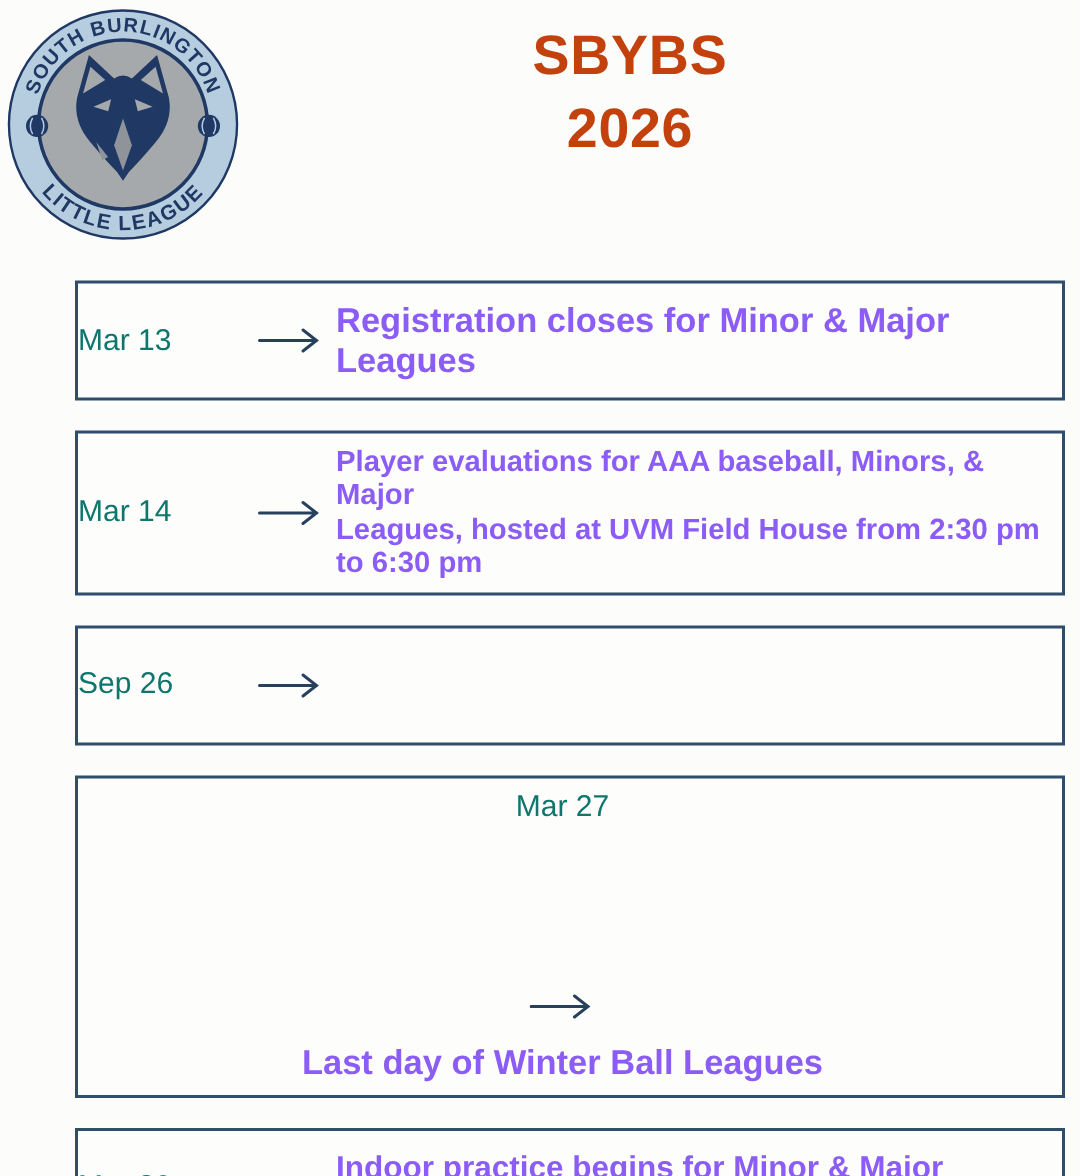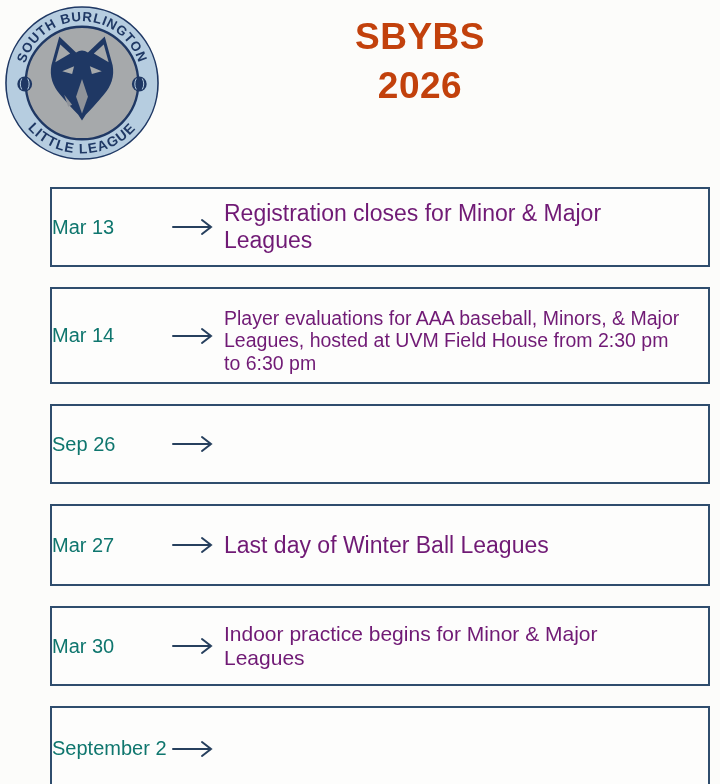--- a/index.html
+++ b/index.html
@@ -22,33 +22,34 @@
   
   .events{margin:15px 10px 0 50px;width:660px;}
   .event-row{
     box-sizing:border-box;width:660px;min-height:80px;
     border:2px solid #2f4d6d;background:#fdfdfc;
     margin-bottom:20px;
     display:flex;align-items:center;
     padding:8px 10px 8px 0;
   }
   .h85{min-height:85px;}
-  .h82{min-height:82px;}
+  .h82{min-height:82px;flex-direction:column;}
   .event-date{
     flex:0 0 120px;text-align:left;font-size:20px;color:#0f766e;
     white-space:nowrap;
   }
   .event-arrow{flex:0 0 48px;display:flex;align-items:center;justify-content:flex-start;}
   .event-desc{
     flex:1 1 auto;padding-left:4px;padding-right:4px;
-    font-size:21px;line-height:1.18;color:#701a75;
+    font-size:21px;line-height:1.18;color:#8b5cf6;
     white-space:pre-line;
+    font-weight:bold;
   }
   .fs23{font-size:23px;}
-  .fs19{font-size:19.5px;line-height:1.15;margin-top:10px;}
+  .fs19{font-size:19.5px;line-height:1.15;}
   .fs20{font-size:20.5px;line-height:1.18;}
 </style>
 </head>
 <body>
 
 <div class="header">
 
   <svg class="logo" viewBox="0 0 160 160">
     <circle cx="80" cy="80" r="77" fill="#b6cde0" stroke="#1f3864" stroke-width="1.6"></circle>
     <circle cx="80" cy="80" r="57" fill="#a6a9ab" stroke="#1f3864" stroke-width="2.4"></circle>

